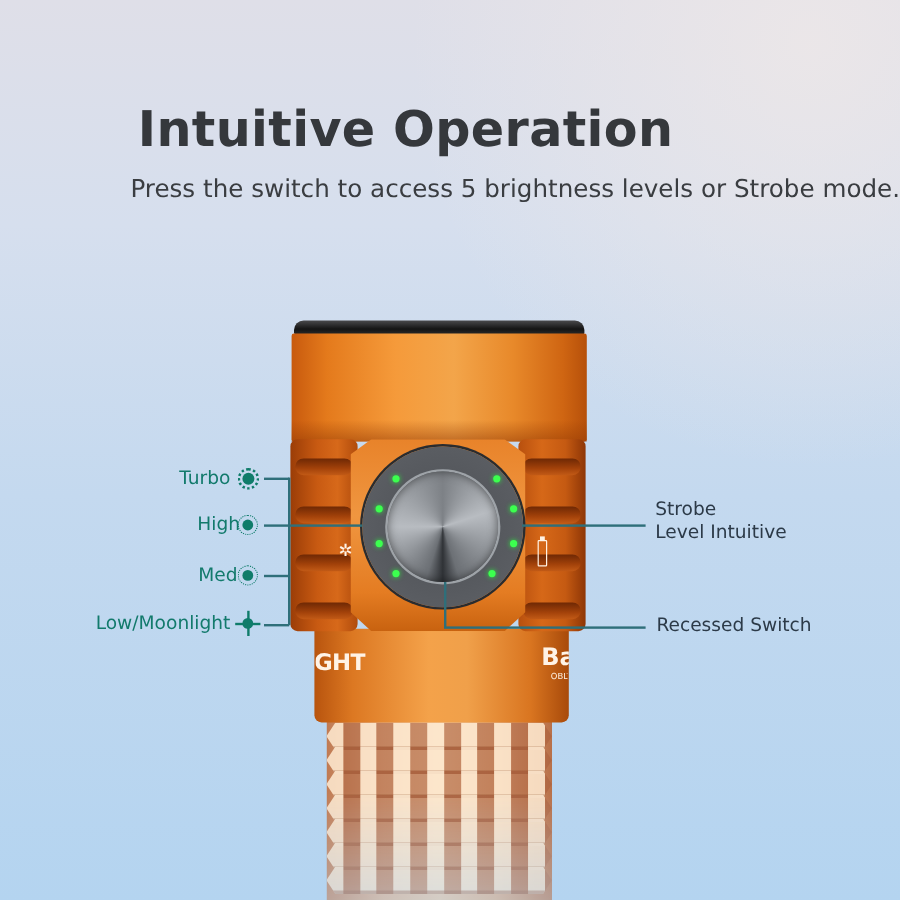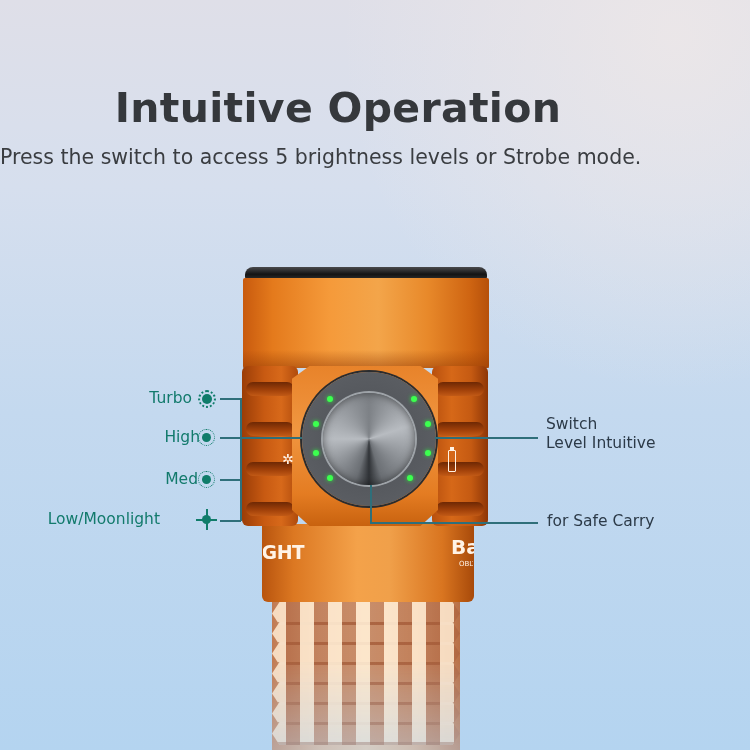--- a/index.html
+++ b/index.html
@@ -10,21 +10,21 @@
   }
   .bg-glow {
     position:absolute; left:0; top:0; width:750px; height:750px;
     background: radial-gradient(ellipse at 90% 5%, rgba(238,232,232,0.8) 0%, rgba(238,232,232,0) 35%);
   }
   .title {
     position:absolute; left:0; width:676px; top:84px; text-align:center;
     font-size:41px; font-weight:bold; color:#35383c; letter-spacing:0.3px;
   }
   .subtitle {
-    position:absolute; left:0; width:750px; top:145px; text-align:left;
+    position:absolute; left:0; width:750px; top:145px; text-align:right;
     font-size:20.5px; color:#3a3d41;
   }
 
   
   .light { position:absolute; left:0; top:0; width:750px; height:750px; }
   .lid {
     position:absolute; left:245px; top:267px; width:242px; height:12px;
     border-radius:8px 8px 2px 2px;
     background: linear-gradient(180deg,#4a4a4c 0%, #141414 60%, #2b2b2b 100%);
   }
@@ -199,26 +199,26 @@
 
 <div class="mode-label" style="right:558px;top:389px">Turbo</div>
 <div class="mode-icon turbo" style="left:202px;top:394px"></div>
 
 <div class="mode-label" style="right:550px;top:428px">High</div>
 <div class="mode-icon rays" style="left:202px;top:433px"></div>
 
 <div class="mode-label" style="right:552px;top:470px">Med</div>
 <div class="mode-icon rays" style="left:202px;top:475px"></div>
 
-<div class="mode-label" style="right:590px;top:510px">Low/Moonlight</div>
+<div class="mode-label" style="right:558px;top:510px">Low/Moonlight</div>
 <div class="mode-icon low" style="left:202px;top:515px"></div>
 
 <div class="line" style="left:435px;top:437px;width:103px;height:1.5px"></div>
 <div class="right-label" style="left:546px;top:415px">
-  <div>Switch</div>
+  <div>Strobe</div>
   <div>Level Intuitive</div>
 </div>
 
 <div class="line" style="left:370px;top:485px;width:1.5px;height:38px"></div>
 <div class="line" style="left:370px;top:522px;width:168px;height:1.5px"></div>
 <div class="right-label" style="left:547px;top:512px">
-  <div>for Safe Carry</div>
+  <div>Recessed Switch</div>
 </div>
 
 </body></html>

